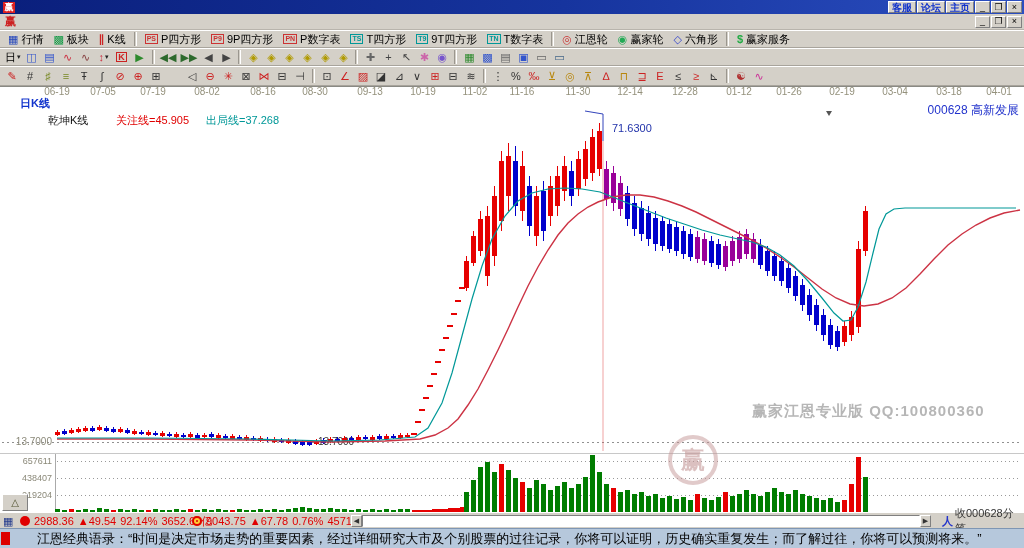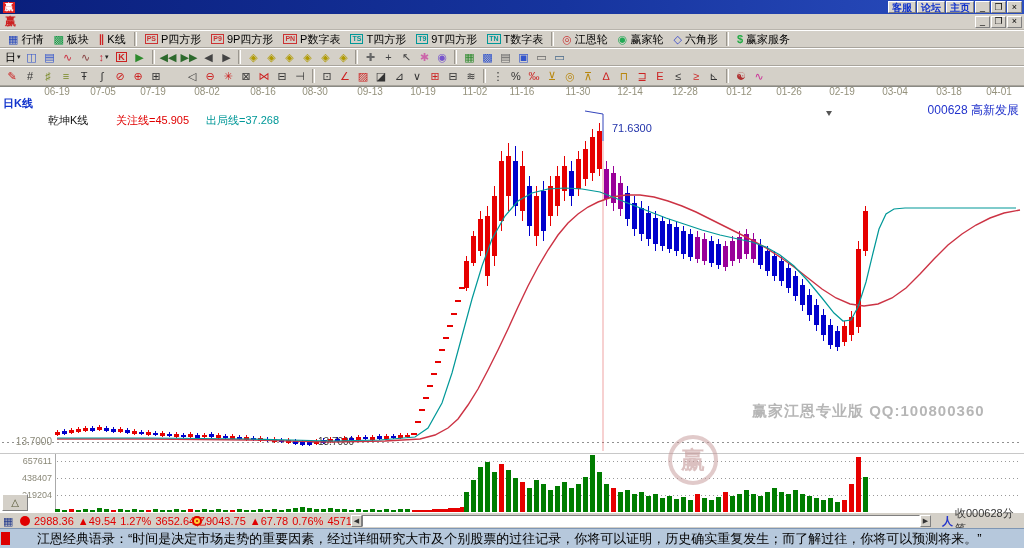--- a/index.html
+++ b/index.html
@@ -27,21 +27,21 @@
 .ig{font-size:11px;font-weight:bold;line-height:12px}
 .ibox{font-size:7px;border:1px solid currentColor;padding:0 1px;font-weight:bold;line-height:8px}
 .ticon{min-width:18px;height:16px;display:flex;align-items:center;justify-content:center;font-size:11px;background:none;border:1px solid transparent;font-family:inherit;padding:0 1px}
 .sep{width:3px;height:14px;border-left:1px solid #9a968e;border-right:1px solid #fff;margin:0 3px}
 .darrow{font-size:7px;color:#222;margin-left:1px}
 
 #chart{position:absolute;top:86px;left:0;width:1024px;height:426px;background:#fff;border-top:1px solid #8a8a84}
 #chart svg{position:absolute;top:0;left:0}
 #chart svg text{font-family:"Liberation Sans","DejaVu Sans",sans-serif}
 .ov{position:absolute;white-space:nowrap}
-#lbl-period{left:3px;top:9px;color:#1133cc;font-size:11px;font-weight:bold}
+#lbl-period{left:20px;top:9px;color:#1133cc;font-size:11px;font-weight:bold}
 #lbl-qk{left:48px;top:26px;font-size:11px;color:#111}
 #lbl-att{left:116px;top:26px;color:#e00000;font-size:11px}
 #lbl-exit{left:206px;top:26px;color:#009898;font-size:11px}
 #lbl-stock{right:5px;top:15px;color:#2233cc;font-size:12px}
 #wm-qq{left:752px;top:315px;font-size:15px;font-weight:bold;color:#b6b6b6;letter-spacing:1px}
 #wm-brand{left:668px;top:348px;display:flex;align-items:center;gap:12px;color:rgba(168,168,168,.6)}
 #wm-logo{width:50px;height:50px;border-radius:50%;border:4px solid rgba(195,150,150,.5);color:rgba(195,150,150,.6);font-size:24px;font-weight:bold;display:flex;align-items:center;justify-content:center}
 #wm-brand-text{font-size:42px;font-weight:bold;letter-spacing:8px}
 #vol-expand-btn{left:2px;top:407px;width:26px;height:17px;background:#d4d0c8;border:1px solid #fff;border-right-color:#808080;border-bottom-color:#808080;font-size:10px;color:#553;text-align:center;line-height:15px;font-family:inherit}
 
@@ -770,21 +770,21 @@
 </div>
 
 <div id="statusbar">
   <span class="abs" style="left:3px" id="sb-kbd">▦</span>
   <span class="abs" style="left:20px">
       <span class="sb-circle"></span>
     </span>
   <span class="abs red-txt" style="left:34px">
     <span>2988.36</span>
     <span>▲49.54</span>
-    <span>1.27%</span>
+    <span>92.14%</span>
     <span>3652.64亿</span>
   </span>
   <span class="abs" style="left:192px">
       <span class="sb-circle alt"></span>
     </span>
   <span class="abs red-txt" style="left:206px">
     <span>9043.75</span>
     <span>▲67.78</span>
     <span>0.76%</span>
     <span>4571.24亿</span>

